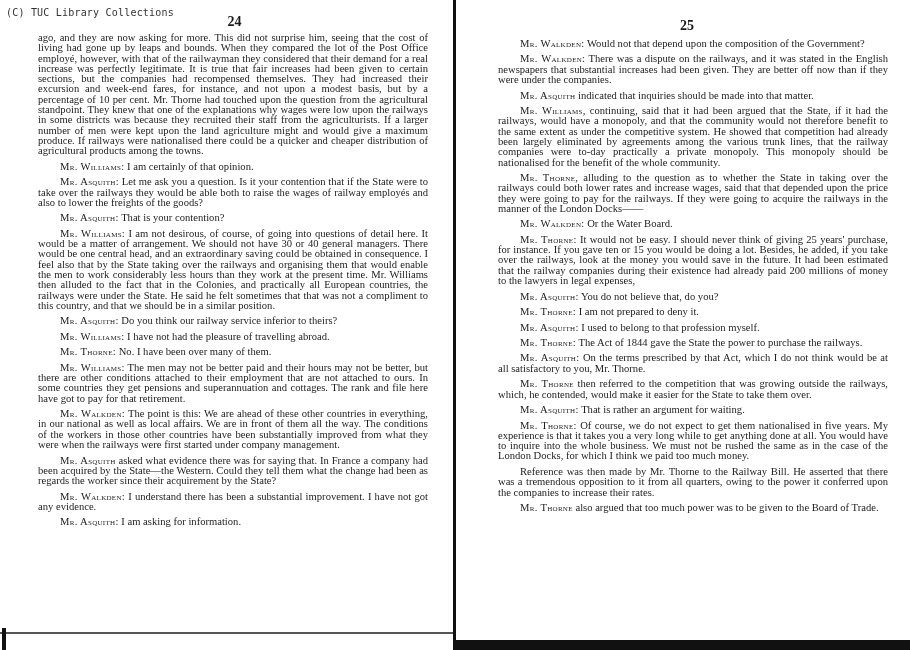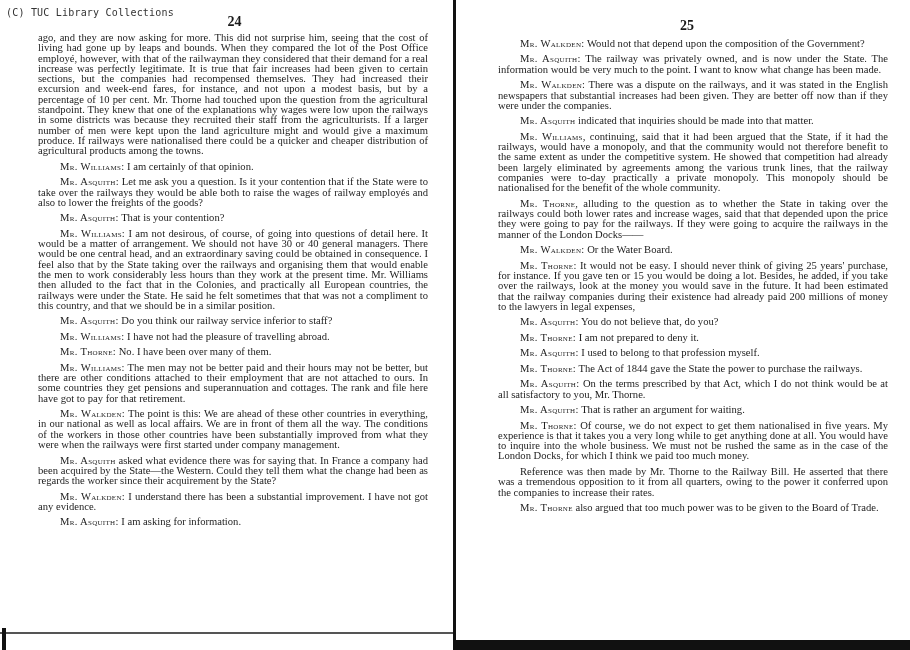--- a/index.html
+++ b/index.html
@@ -49,49 +49,49 @@
 <div class="watermark">(C) TUC Library Collections</div>
 
 <div class="page page-left">
   <div class="page-num">24</div>
   <div class="text" id="left-text">
       <p class="para" style="text-indent: 0px;"><span>ago, and they are now asking for more. This did not surprise him, seeing that the cost of living had gone up by leaps and bounds. When they compared the lot of the Post Office employé, however, with that of the railwayman they considered that their demand for a real increase was perfectly legitimate. It is true that fair increases had been given to certain sections, but the companies had recompensed themselves. They had increased their excursion and week-end fares, for instance, and not upon a modest basis, but by a percentage of 10 per cent. Mr. Thorne had touched upon the question from the agricultural standpoint. They knew that one of the explanations why wages were low upon the railways in some districts was because they recruited their staff from the agriculturists. If a larger number of men were kept upon the land agriculture might and would give a maximum produce. If railways were nationalised there could be a quicker and cheaper distribution of agricultural products among the towns.</span></p>
       <p class="para"><span class="speaker">Mr. Williams:</span><span> I am certainly of that opinion.</span></p>
       <p class="para"><span class="speaker">Mr. Asquith:</span><span> Let me ask you a question. Is it your contention that if the State were to take over the railways they would be able both to raise the wages of railway employés and also to lower the freights of the goods?</span></p>
       <p class="para"><span class="speaker">Mr. Asquith:</span><span> That is your contention?</span></p>
       <p class="para"><span class="speaker">Mr. Williams:</span><span> I am not desirous, of course, of going into questions of detail here. It would be a matter of arrangement. We should not have 30 or 40 general managers. There would be one central head, and an extraordinary saving could be obtained in consequence. I feel also that by the State taking over the railways and organising them that would enable the men to work considerably less hours than they work at the present time. Mr. Williams then alluded to the fact that in the Colonies, and practically all European countries, the railways were under the State. He said he felt sometimes that that was not a compliment to this country, and that we should be in a similar position.</span></p>
-      <p class="para"><span class="speaker">Mr. Asquith:</span><span> Do you think our railway service inferior to staff?</span></p>
+      <p class="para"><span class="speaker">Mr. Asquith:</span><span> Do you think our railway service inferior to theirs?</span></p>
       <p class="para"><span class="speaker">Mr. Williams:</span><span> I have not had the pleasure of travelling abroad.</span></p>
       <p class="para"><span class="speaker">Mr. Thorne:</span><span> No. I have been over many of them.</span></p>
       <p class="para"><span class="speaker">Mr. Williams:</span><span> The men may not be better paid and their hours may not be better, but there are other conditions attached to their employment that are not attached to ours. In some countries they get pensions and superannuation and cottages. The rank and file here have got to pay for that retirement.</span></p>
       <p class="para"><span class="speaker">Mr. Walkden:</span><span> The point is this: We are ahead of these other countries in everything, in our national as well as local affairs. We are in front of them all the way. The conditions of the workers in those other countries have been substantially improved from what they were when the railways were first started under company management.</span></p>
       <p class="para"><span class="speaker">Mr. Asquith</span><span> asked what evidence there was for saying that. In France a company had been acquired by the State—the Western. Could they tell them what the change had been as regards the worker since their acquirement by the State?</span></p>
       <p class="para"><span class="speaker">Mr. Walkden:</span><span> I understand there has been a substantial improvement. I have not got any evidence.</span></p>
       <p class="para"><span class="speaker">Mr. Asquith:</span><span> I am asking for information.</span></p>
     </div>
 </div>
 
 <div class="spine"></div>
 
 <div class="page page-right">
   <div class="page-num">25</div>
   <div class="text" id="right-text">
       <p class="para"><span class="speaker">Mr. Walkden:</span><span> Would not that depend upon the composition of the Government?</span></p>
-      <p class="para"><span class="speaker">Mr. Asquith:</span><span> The railway was privately owned, and is now under the State. The information would be very much to the point. I want to know what change has been made.</span></p>
       <p class="para"><span class="speaker">Mr. Walkden:</span><span> There was a dispute on the railways, and it was stated in the English newspapers that substantial increases had been given. They are better off now than if they were under the companies.</span></p>
       <p class="para"><span class="speaker">Mr. Asquith</span><span> indicated that inquiries should be made into that matter.</span></p>
       <p class="para"><span class="speaker">Mr. Williams,</span><span> continuing, said that it had been argued that the State, if it had the railways, would have a monopoly, and that the community would not therefore benefit to the same extent as under the competitive system. He showed that competition had already been largely eliminated by agreements among the various trunk lines, that the railway companies were to-day practically a private monopoly. This monopoly should be nationalised for the benefit of the whole community.</span></p>
       <p class="para"><span class="speaker">Mr. Thorne,</span><span> alluding to the question as to whether the State in taking over the railways could both lower rates and increase wages, said that that depended upon the price they were going to pay for the railways. If they were going to acquire the railways in the manner of the London Docks——</span></p>
       <p class="para"><span class="speaker">Mr. Walkden:</span><span> Or the Water Board.</span></p>
       <p class="para"><span class="speaker">Mr. Thorne:</span><span> It would not be easy. I should never think of giving 25 years' purchase, for instance. If you gave ten or 15 you would be doing a lot. Besides, he added, if you take over the railways, look at the money you would save in the future. It had been estimated that the railway companies during their existence had already paid 200 millions of money to the lawyers in legal expenses,</span></p>
       <p class="para"><span class="speaker">Mr. Asquith:</span><span> You do not believe that, do you?</span></p>
       <p class="para"><span class="speaker">Mr. Thorne:</span><span> I am not prepared to deny it.</span></p>
       <p class="para"><span class="speaker">Mr. Asquith:</span><span> I used to belong to that profession myself.</span></p>
       <p class="para"><span class="speaker">Mr. Thorne:</span><span> The Act of 1844 gave the State the power to purchase the railways.</span></p>
       <p class="para"><span class="speaker">Mr. Asquith:</span><span> On the terms prescribed by that Act, which I do not think would be at all satisfactory to you, Mr. Thorne.</span></p>
+      <p class="para"><span class="speaker">Mr. Thorne</span><span> then referred to the competition that was growing outside the railways, which, he contended, would make it easier for the State to take them over.</span></p>
       <p class="para"><span class="speaker">Mr. Asquith:</span><span> That is rather an argument for waiting.</span></p>
       <p class="para"><span class="speaker">Mr. Thorne:</span><span> Of course, we do not expect to get them nationalised in five years. My experience is that it takes you a very long while to get anything done at all. You would have to inquire into the whole business. We must not be rushed the same as in the case of the London Docks, for which I think we paid too much money.</span></p>
       <p class="para"><span>Reference was then made by Mr. Thorne to the Railway Bill. He asserted that there was a tremendous opposition to it from all quarters, owing to the power it conferred upon the companies to increase their rates.</span></p>
       <p class="para"><span class="speaker">Mr. Thorne</span><span> also argued that too much power was to be given to the Board of Trade.</span></p>
     </div>
 </div>
 
 <div class="bottom-edge-left"></div>
 <div class="bottom-edge-right"></div>
 <div class="corner-mark"></div>

